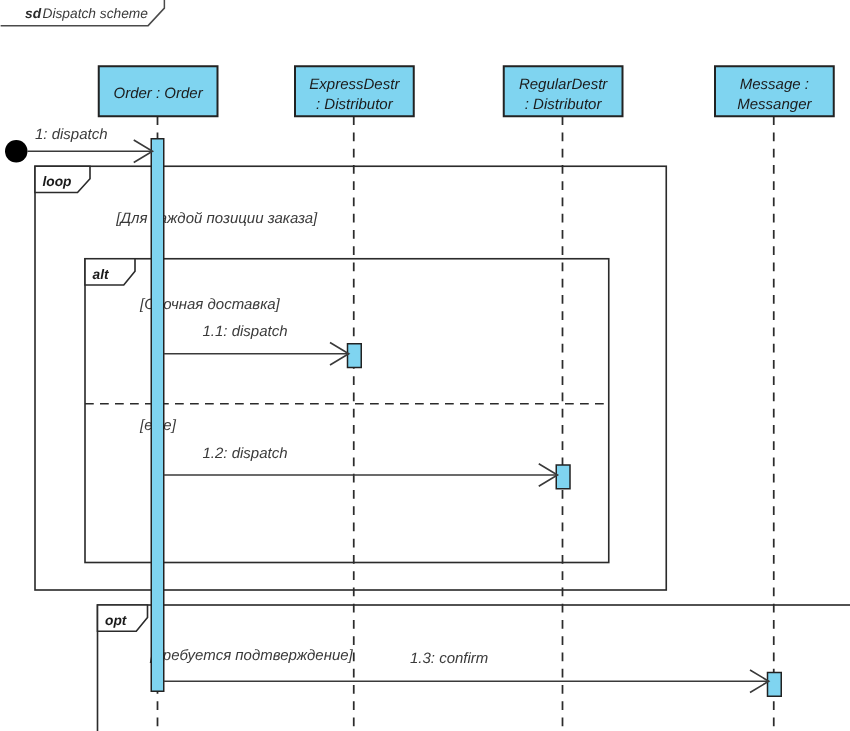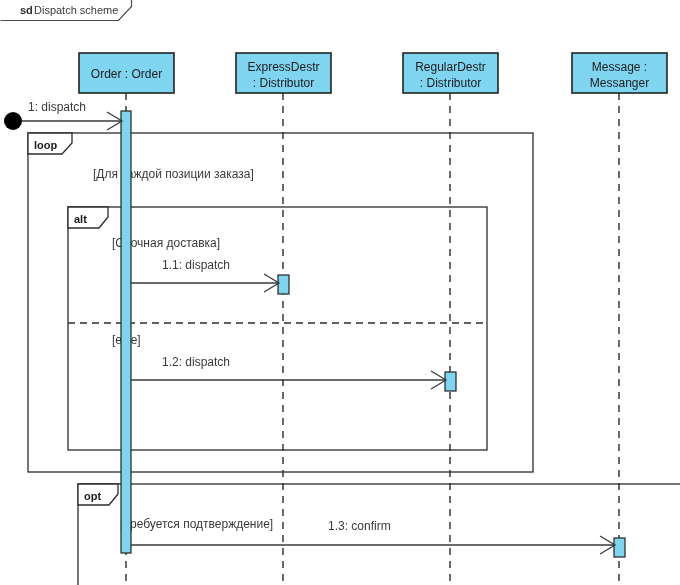--- a/index.html
+++ b/index.html
@@ -13,20 +13,21 @@
     position: relative;
     overflow: hidden;
     font-family: "Liberation Sans", sans-serif;
     color: #3a3a3a;
   }
   #diagram-root {
     position: absolute;
     left: 0; top: 0;
     width: 680px;
     height: 430px;
+    font-style: italic;
   }
   svg#diagram-canvas {
     position: absolute;
     left: 0; top: 0;
     width: 680px;
     height: 585px;
     display: block;
   }
   .frame-title-text {
     font-size: 11px;

